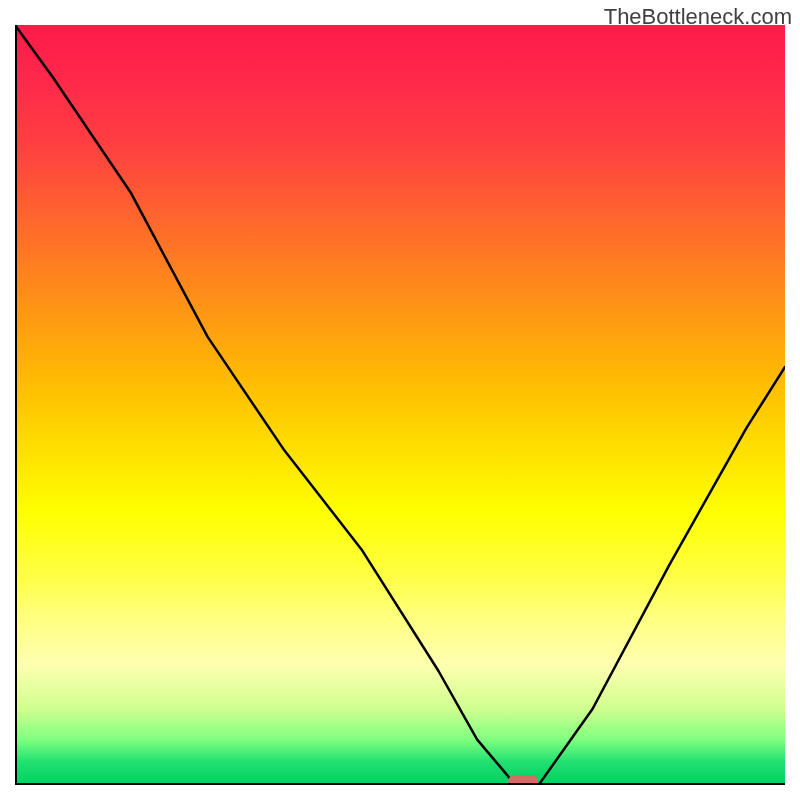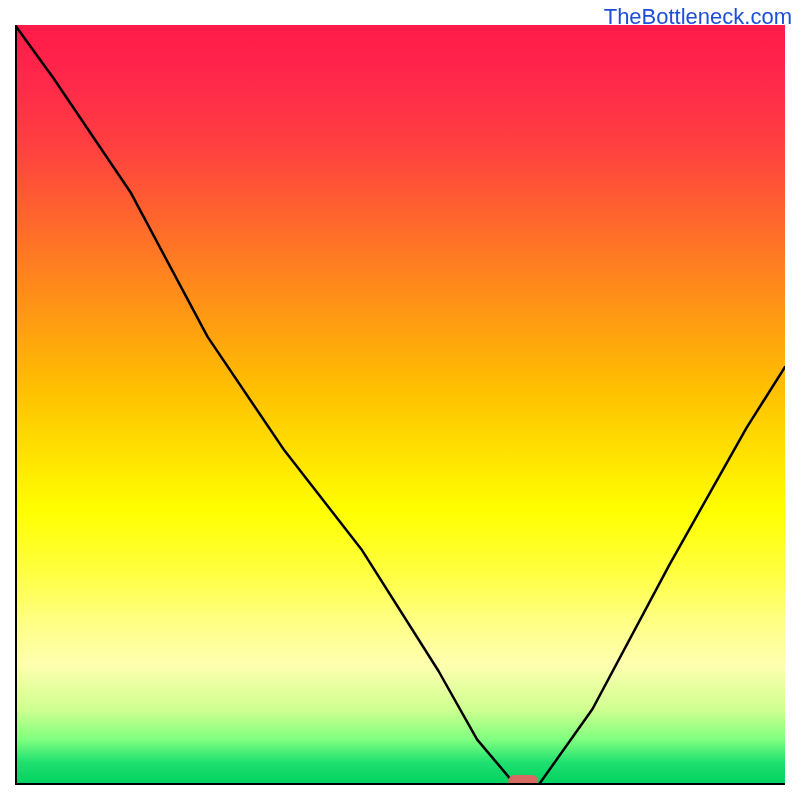--- a/index.html
+++ b/index.html
@@ -10,21 +10,21 @@
     background: #ffffff;
     font-family: Arial, Helvetica, sans-serif;
     position: relative;
   }
   .watermark {
     position: absolute;
     top: 4px;
     right: 8px;
     font-size: 22px;
     font-weight: 500;
-    color: #1d4ed8;
+    color: #404040;
     z-index: 10;
   }
   .plot-area {
     position: absolute;
     left: 15px;
     top: 25px;
     width: 770px;
     height: 760px;
   }
   .gradient-bg {

